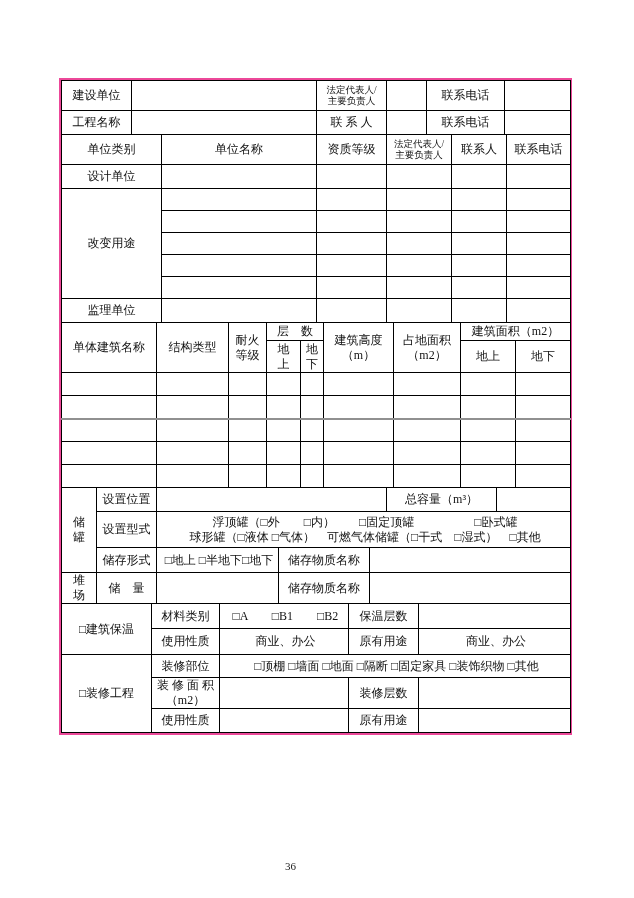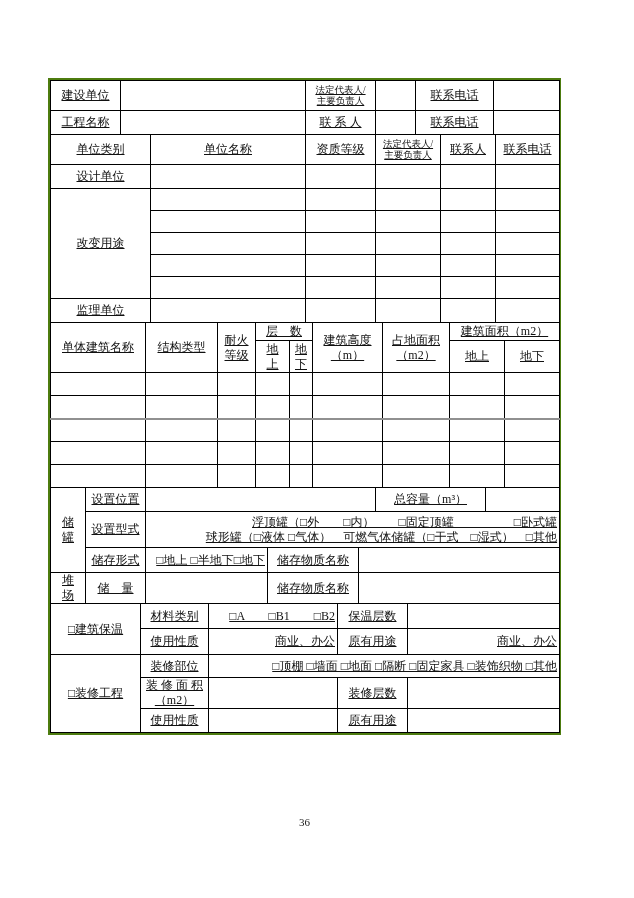--- a/index.html
+++ b/index.html
@@ -1,30 +1,30 @@
 <!DOCTYPE html>
 <html><head>
 <meta charset="utf-8">
 <style>
   html,body{margin:0;padding:0;background:#ffffff;}
   .sheet{position:relative;width:634px;height:898px;background:#fff;overflow:hidden;
          font-family:"Liberation Serif","DejaVu Serif",serif;color:#111;}
-  .form{position:absolute;left:48px;top:78px;width:509px;border:2px solid #4d7c0f;text-decoration:underline;}
+  .form{position:absolute;left:59px;top:78px;width:509px;border:2px solid #ec4899;}
   table{border-collapse:collapse;table-layout:fixed;width:509px;margin-top:-1px;}
   table.first{margin-top:0;}
   td{border:1px solid #000;font-size:12px;text-align:center;vertical-align:middle;
      white-space:pre-line;padding:0 2px;line-height:1.25;overflow:hidden;}
-  td.left{text-align:right;padding-left:5px;}
+  td.left{text-align:center;padding-left:5px;}
   td.sm{font-size:9.5px;line-height:1.15;}
   tr.h18{height:18px;} tr.h22{height:22px;} tr.h23{height:23px;} tr.h24{height:24px;}
   tr.h25{height:25px;} tr.h26{height:26px;} tr.h30{height:30px;} tr.h32{height:32px;}
   tr.h36{height:36px;}
   tr.artifact td{border-top:2px solid #909090;}
-  .pagenum{position:absolute;left:0;width:581px;top:816px;text-align:center;
-           font-size:11px;color:#222;padding-left:14px;}
+  .pagenum{position:absolute;left:0;width:581px;top:860px;text-align:center;
+           font-size:11px;color:#222;}
 </style>
 </head>
 <body>
 
 <div class="sheet">
   <div class="form">
 
     <table class="first">
       <colgroup>
           <col style="width:70px">

